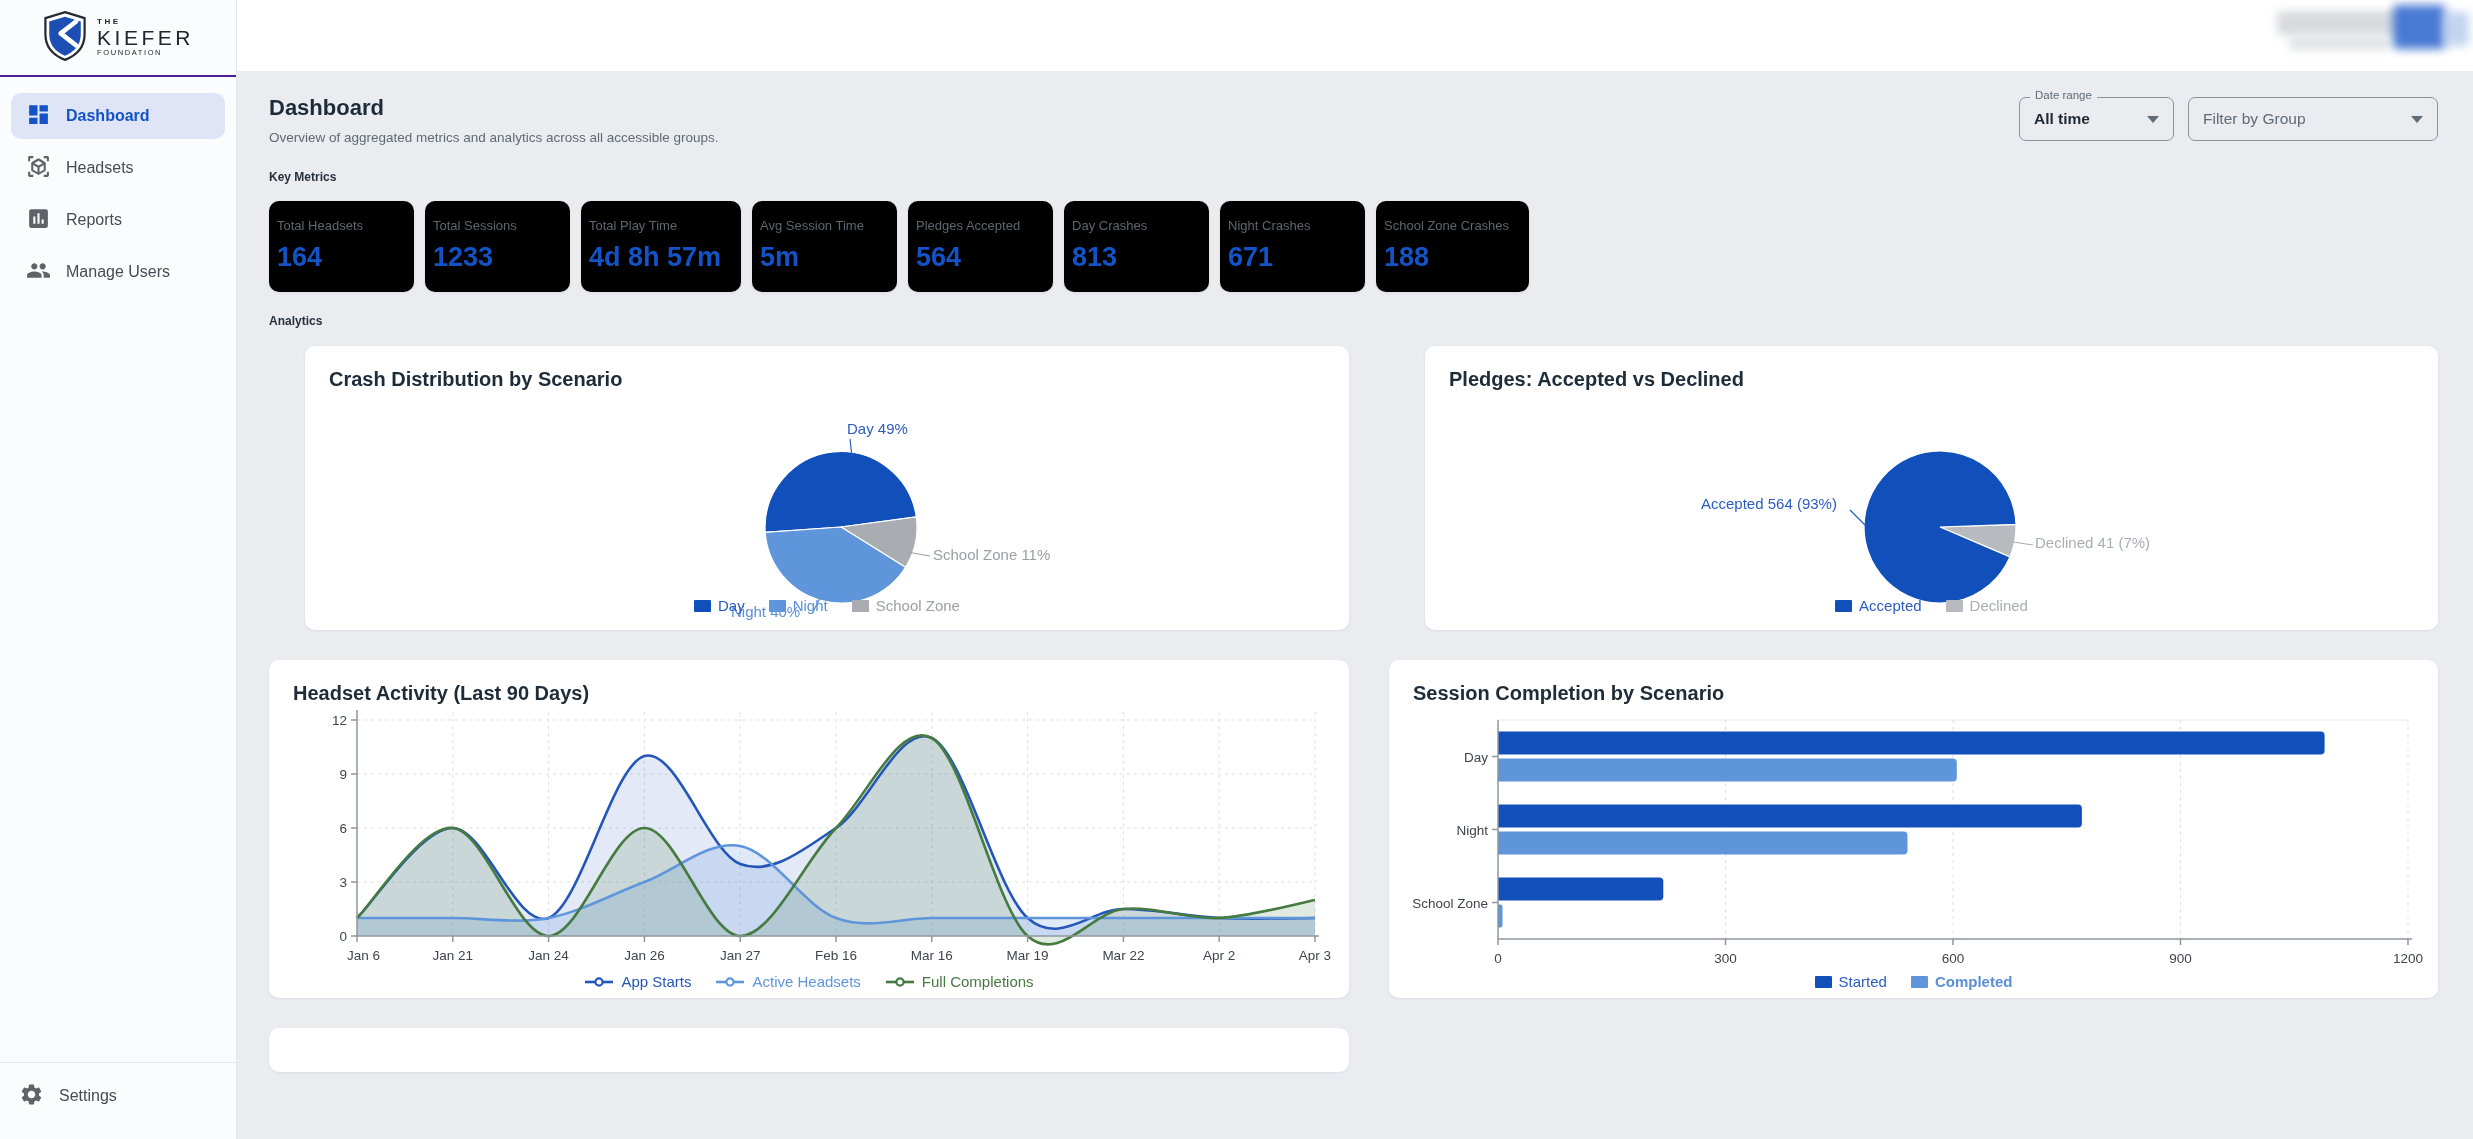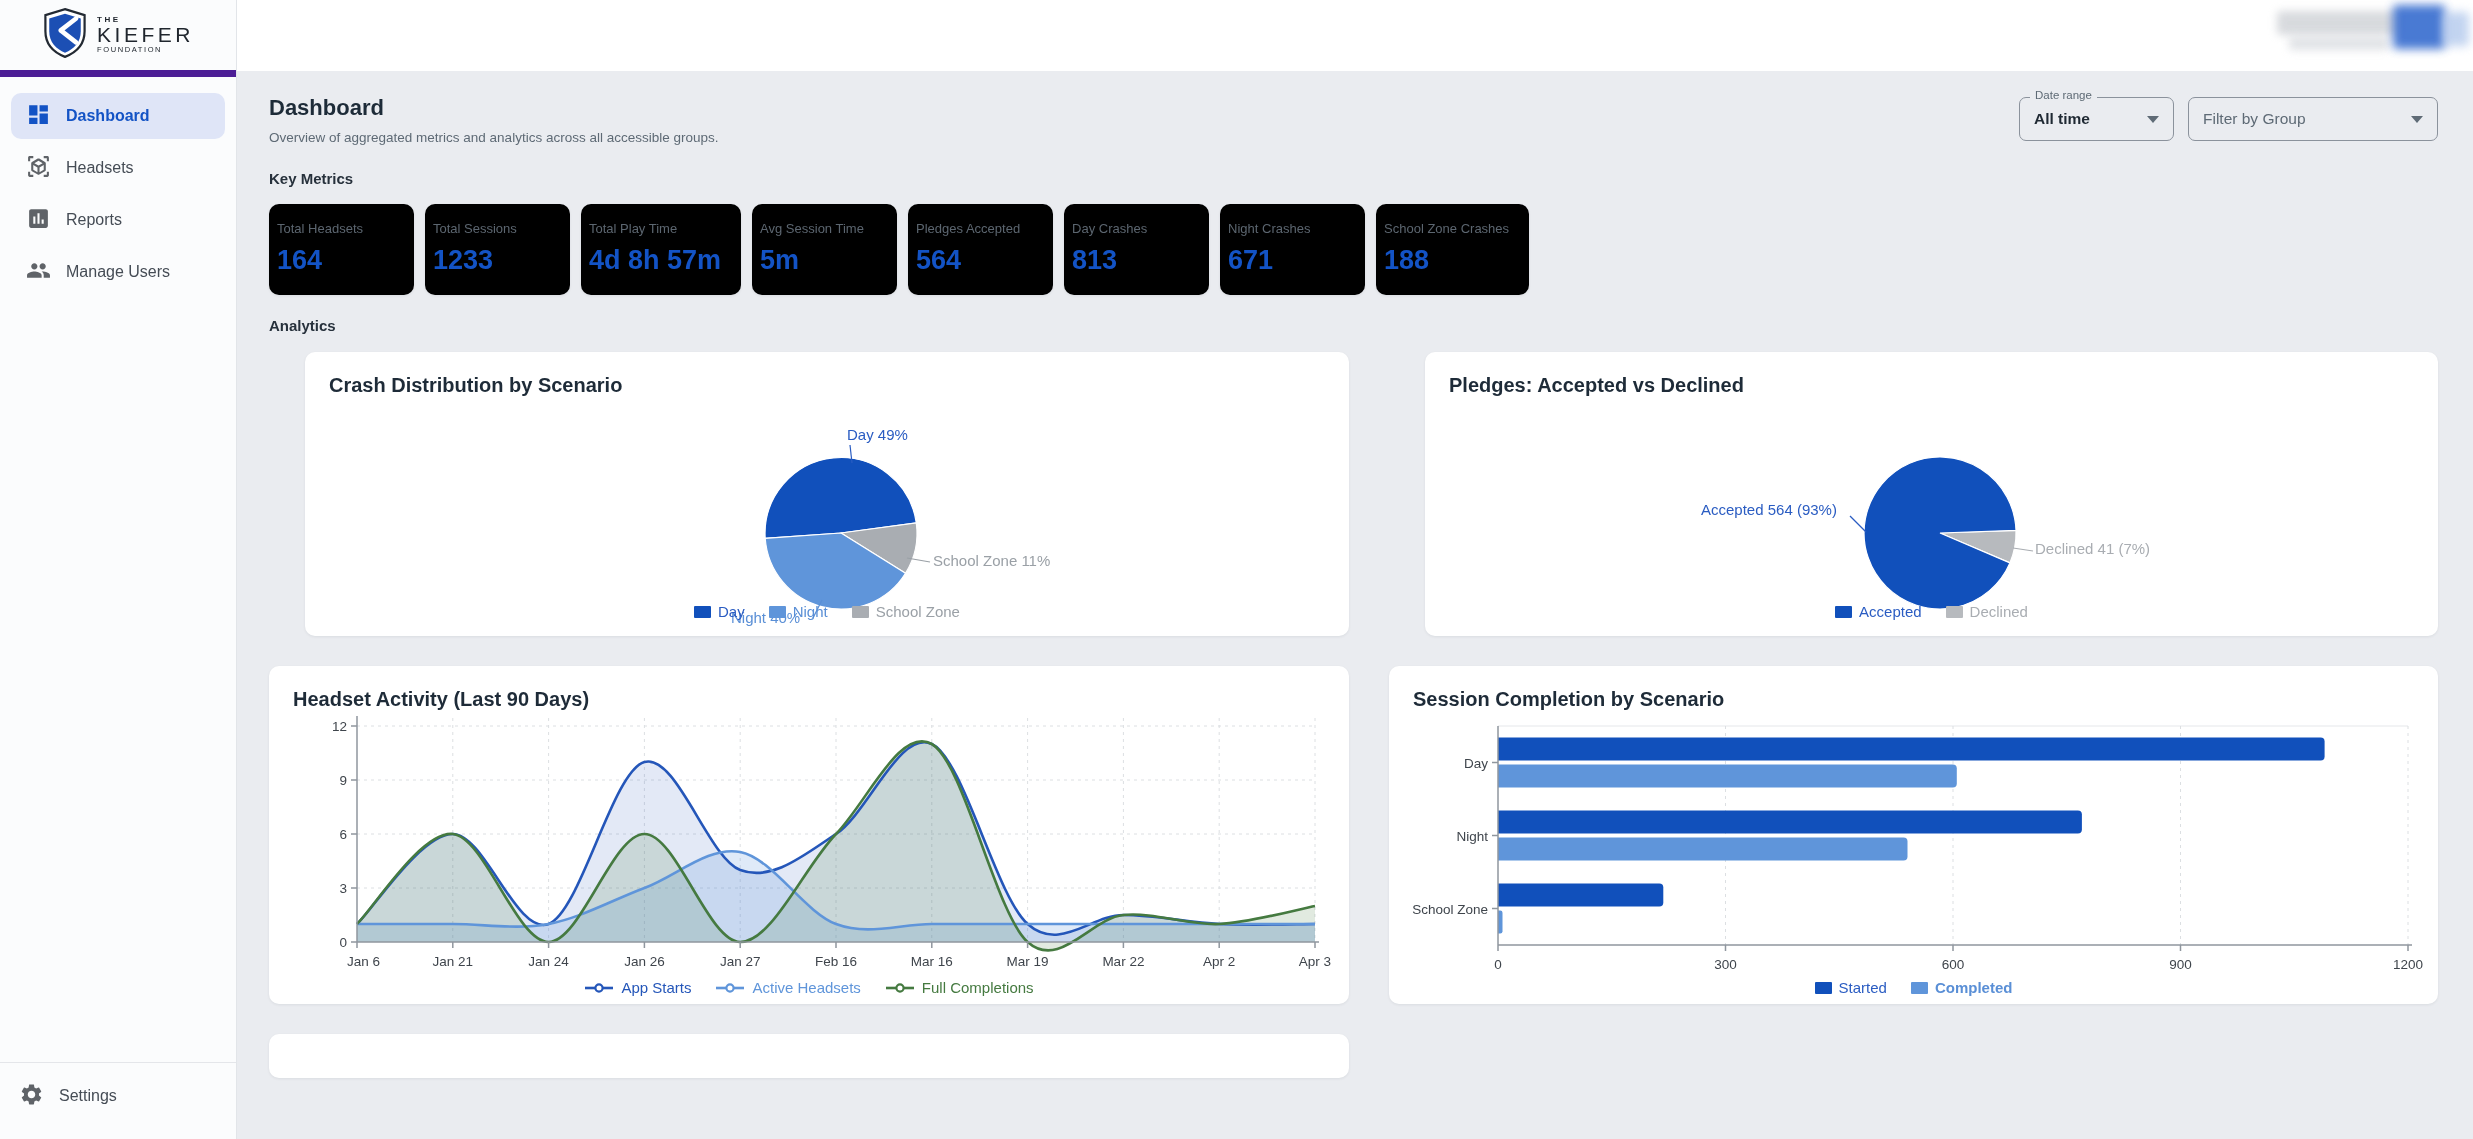--- a/index.html
+++ b/index.html
@@ -11,21 +11,21 @@
   }
   .app { display: flex; width: 2473px; height: 1139px; }
 
   
   .sidebar {
     width: 237px; background: #fbfcfd; border-right: 1px solid #e2e5e9;
     display: flex; flex-direction: column; flex: none;
   }
   .logo-block {
     height: 77px; display: flex; align-items: center; justify-content: center;
-    gap: 9px; border-bottom: 7px solid #4c1d95;
+    gap: 9px; border-bottom: 2px solid #4c1d95;
   }
   .logo-text { line-height: 1.05; color: #20262e; }
   .logo-line1 { font-size: 8px; letter-spacing: 2.5px; font-weight: bold; }
   .logo-line2 { font-size: 21px; letter-spacing: 3.5px; font-weight: normal; }
   .logo-line3 { font-size: 7.5px; letter-spacing: 1.6px; }
   .nav { padding: 16px 11px 0 11px; }
   .nav-item {
     display: flex; align-items: center; gap: 15px;
     height: 46px; padding: 0 15px; border-radius: 10px;
     font-size: 16px; color: #454c55; margin-bottom: 6px; cursor: pointer;
@@ -59,21 +59,21 @@
   .select-date { width: 155px; }
   .select-group { width: 250px; }
   .float-label {
     position: absolute; top: -9px; left: 10px; background: #eaecf0;
     padding: 0 5px; font-size: 11.5px; color: #5e6a75;
   }
   .select-value { font-size: 15.5px; color: #1f2933; font-weight: bold; }
   .select-placeholder { font-size: 15.5px; color: #5e6a75; font-weight: normal; }
   .caret { width: 0; height: 0; border-left: 6px solid transparent; border-right: 6px solid transparent; border-top: 7px solid #5f6b76; }
 
-  .section-label { font-size: 15px; font-weight: bold; color: #27313c; }
+  .section-label { font-size: 12px; font-weight: bold; color: #27313c; }
   .label-key-metrics { margin-top: 25px; }
   .label-analytics { margin-top: 22px; }
 
   .metrics-row { display: flex; gap: 11px; margin-top: 17px; }
   .metric-card {
     background: #000000; border-radius: 10px; padding: 17px 20px 15px 8px;
     min-width: 145px; height: 91px; box-shadow: 0 1px 3px rgba(16,24,40,.07);
   }
   .metric-label { font-size: 13px; color: #5c6670; white-space: nowrap; }
   .metric-value { font-size: 27px; font-weight: bold; color: #1353c5; margin-top: 9px; }

